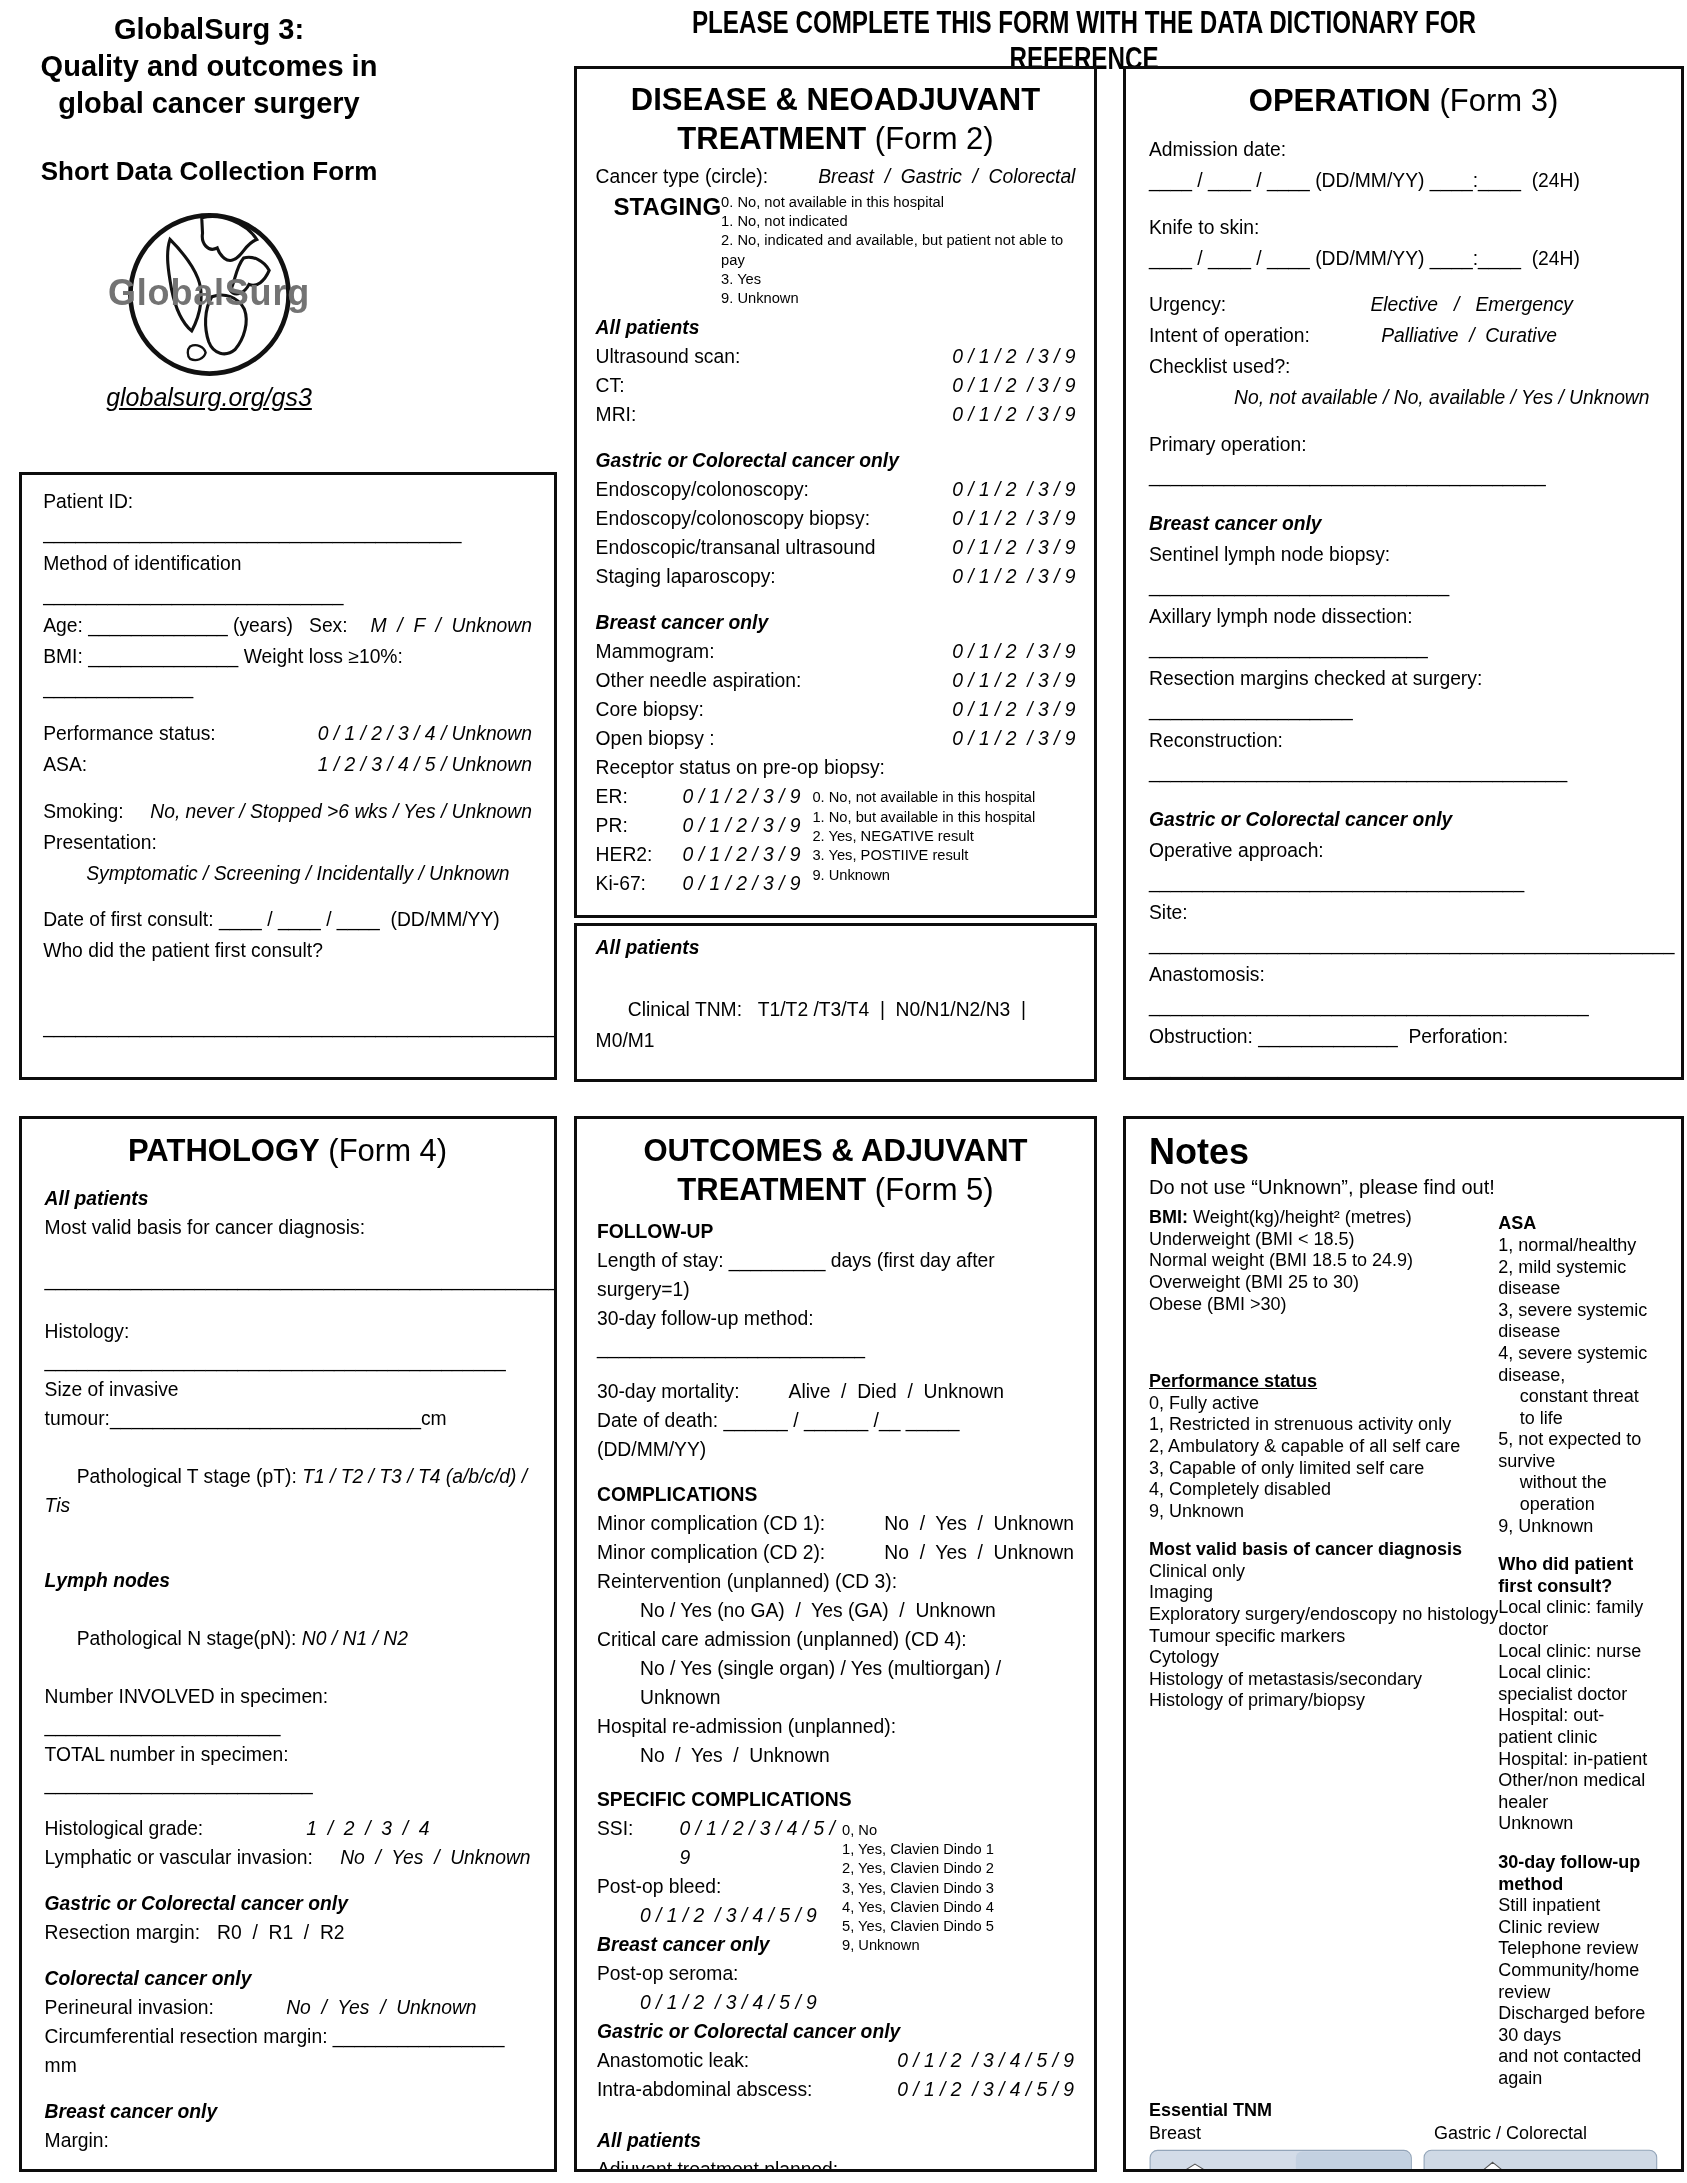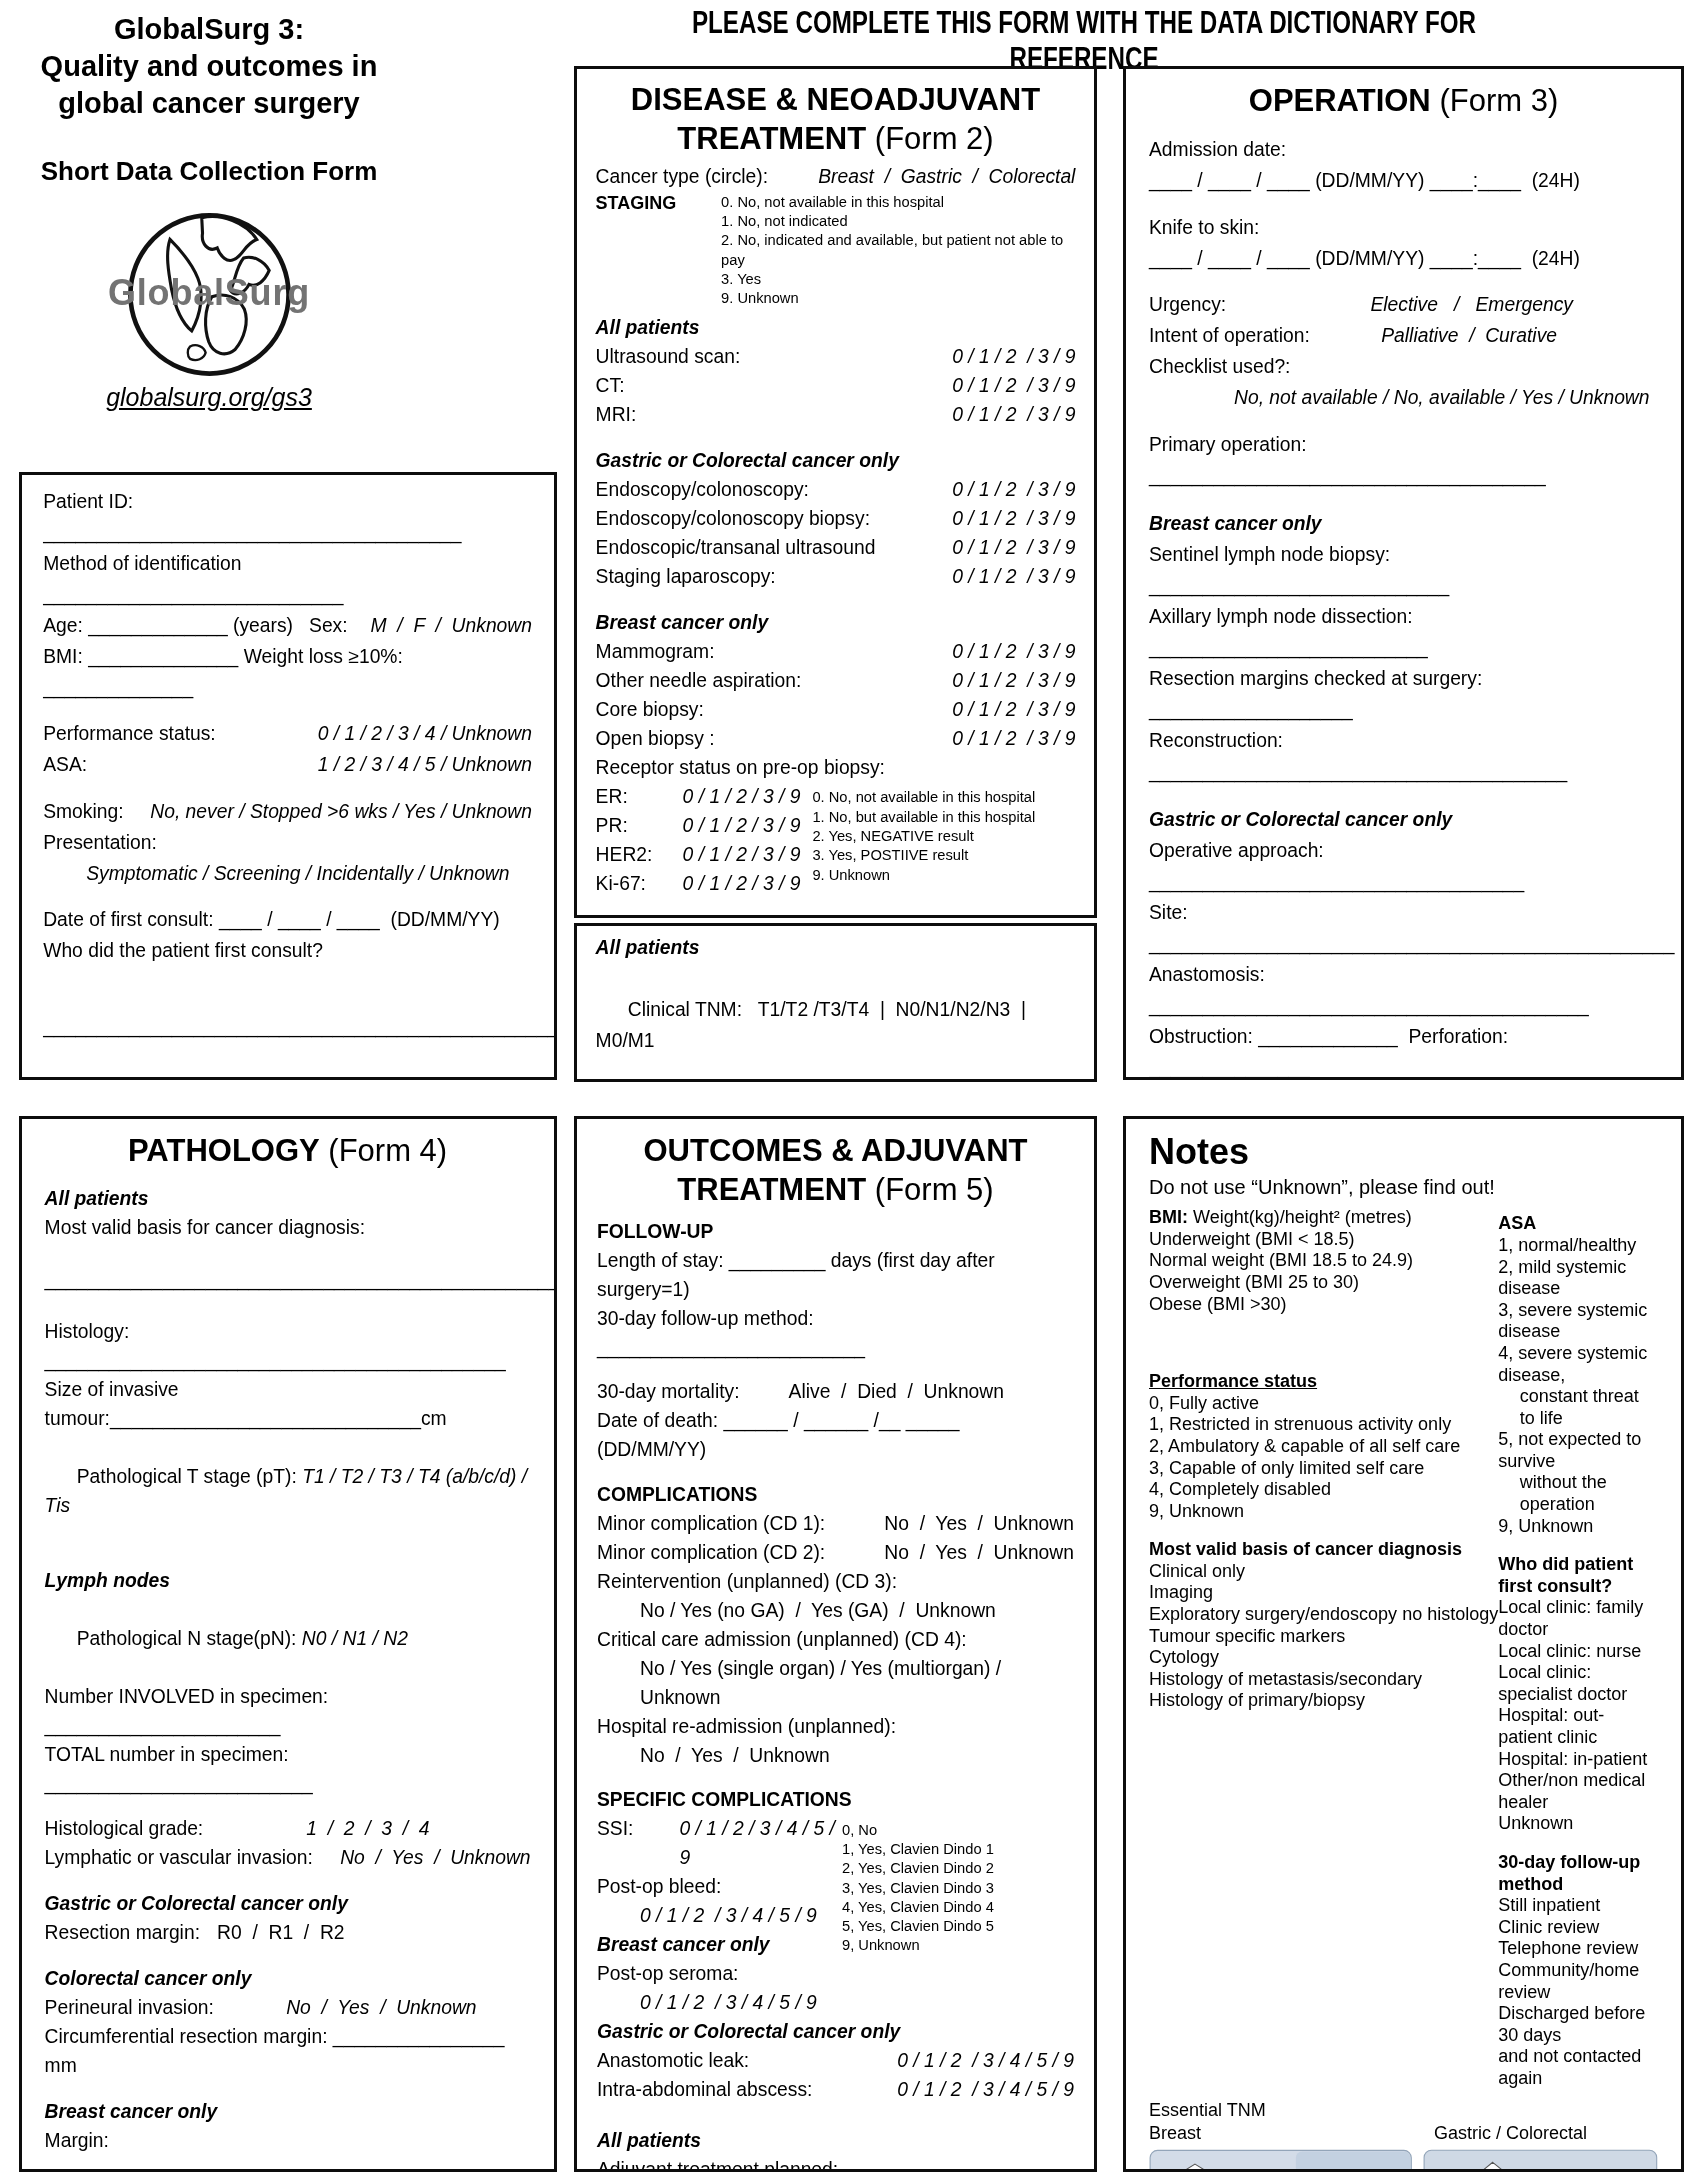--- a/index.html
+++ b/index.html
@@ -45,21 +45,21 @@
   .nintro{font-size:20px;margin:3.1px 0 7.7px;}
   .ncols{display:flex;}
   .ncol1{flex:0 0 290px;}
   .ncol2{flex:1 1 auto;}
   .ncol1,.ncol2{font-size:18px;line-height:21.6px;}
   .nhdr{font-weight:700;margin-top:17px;}
   .nhdr.first{margin-top:6.2px;}
   .nind{padding-left:21.6px;}
   .nowrap{white-space:nowrap;}
   .etnm{margin-top:10.8px;}
-  .etnm-hdr{font-size:18px;font-weight:400;}
+  .etnm-hdr{font-size:18px;font-weight:700;}
   .etnm-labels{display:flex;font-size:18px;margin:1.5px 0 3.1px;}
   .etnm-labels span:first-child{flex:0 0 285px;}
   .flowrow{display:flex;gap:10.8px;}
   svg text{font-family:"Liberation Sans",sans-serif;fill:#333;}
   .fc-node{fill:#fcfdfe;stroke:#555;stroke-width:1.4;}
   .fc-arrow{stroke:#333;stroke-width:1.4;fill:none;}
   .fc-lbl{font-size:9px;}
 </style>
 </head>
 <body>
@@ -123,21 +123,21 @@
     <div class="ftitle" style="margin-bottom:4.6px;">
       <span class="b">DISEASE &amp; NEOADJUVANT</span><br>
       <span class="b">TREATMENT</span>
       <span>(Form 2)</span>
     </div>
     <div class="frow">
       <span>Cancer type (circle):</span>
       <span class="i">Breast  /  Gastric  /  Colorectal</span>
     </div>
     <div style="display:flex;margin-top:1.5px;">
-      <div class="b" style="font-size:18px;width:131px;">STAGING</div>
+      <div class="b" style="font-size:24px;width:131px;text-align:right;">STAGING</div>
       <div class="codes">
         <div>0. No, not available in this hospital</div>
         <div>1. No, not indicated</div>
         <div>2. No, indicated and available, but patient not able to pay</div>
         <div>3. Yes</div>
         <div>9. Unknown</div>
       </div>
     </div>
     <div class="sec" style="margin-top:4.6px;">All patients</div>
     <div class="frow">

